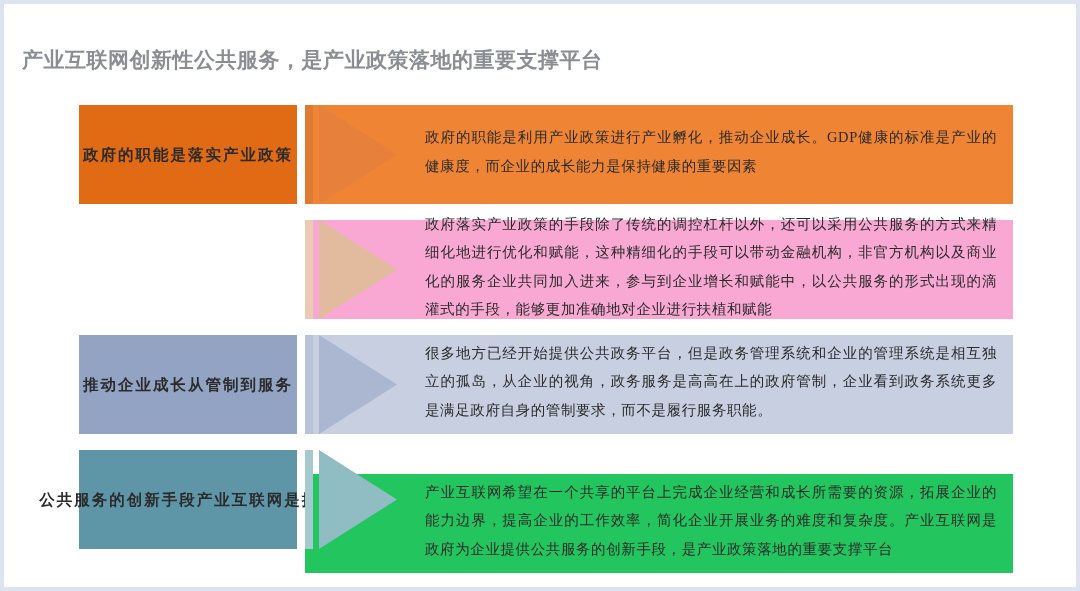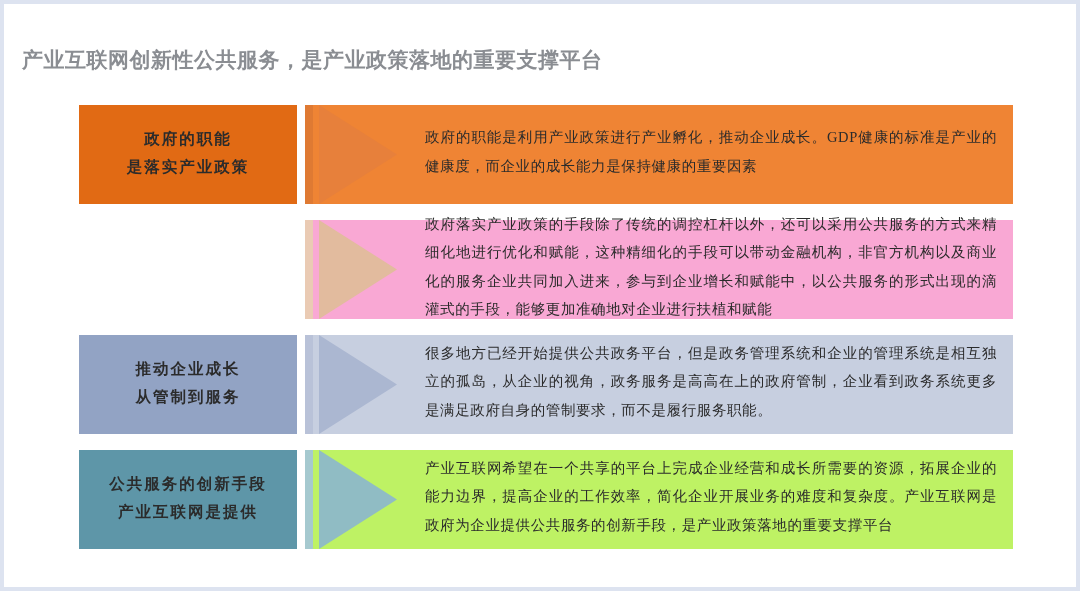--- a/index.html
+++ b/index.html
@@ -59,25 +59,25 @@
 
   
   .row-label {
     position: absolute;
     left: 0;
     top: 0;
     width: 218px;
     height: 100%;
     box-sizing: border-box;
     display: flex;
-    flex-direction: column;
+    flex-direction: row;
     align-items: center;
     justify-content: center;
     text-align: center;
-    font-family: Liberation Mono, monospace;
+    font-family: Liberation Serif, serif;
     font-size: 15.5px;
     font-weight: bold;
     line-height: 1.75;
     letter-spacing: 2px;
     color: #2b2b2b;
   }
   .row-label span { display: block; white-space: nowrap; }
 
   
   .row-content {
@@ -114,21 +114,21 @@
   .row-1 .row-label   { background: #e16a14; }
   .row-1 .row-content { background: #ef8434; }
 
   .row-2 .row-label   { background: #ef8434; }
   .row-2 .row-content { background: #f9a8d4; }
 
   .row-3 .row-label   { background: #92a3c4; }
   .row-3 .row-content { background: #c7cfe0; }
 
   .row-4 .row-label   { background: #5e96a8; }
-  .row-4 .row-content { background: #bef264; }
+  .row-4 .row-content { background: #22c55e; margin-top: 24px; }
 </style>
 </head>
 <body>
 
 <div class="slide">
 
   <h1 class="slide-title">产业互联网创新性公共服务，是产业政策落地的重要支撑平台</h1>
 
   <div class="rows">
 

